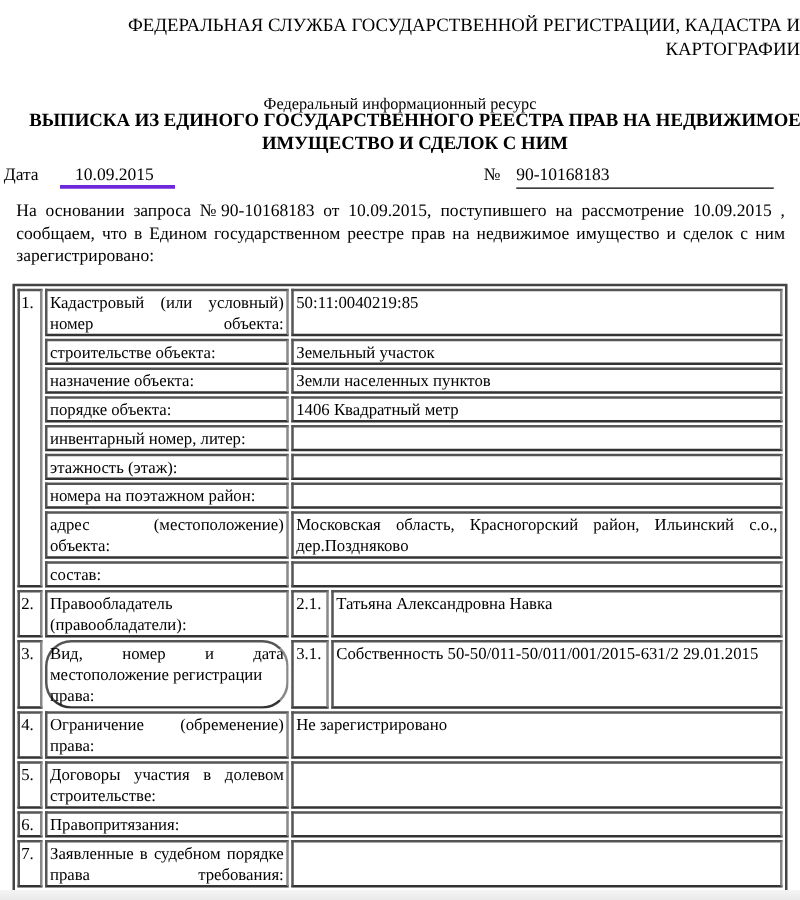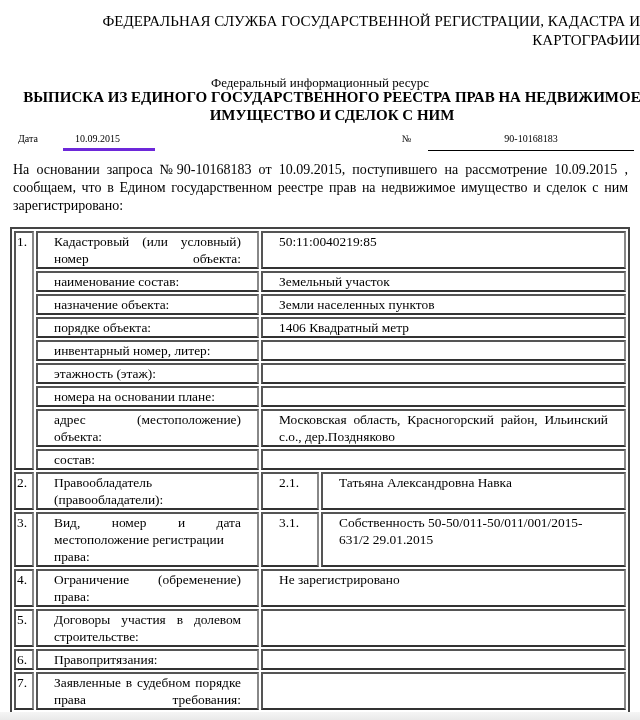--- a/index.html
+++ b/index.html
@@ -17,47 +17,47 @@
   }
   .resource {
     position: absolute; top: 75px; left: 0; width: 640px;
     text-align: center; font-size: 13px;
   }
   .title {
     position: absolute; top: 88px; left: 0; width: 640px;
     text-align: center; font-size: 15px; font-weight: bold; line-height: 18px; padding-left: 12px;
   }
   .dateline {
-    position: absolute; top: 133px; left: 18px; width: 612px; height: 20px;
-    font-size: 10px;
+    position: absolute; top: 133px; left: 3px; width: 612px; height: 20px;
+    font-size: 14px;
   }
   .dateline .lbl-date { position: absolute; left: 0; top: 0; }
   .dateline .val-date {
     position: absolute; left: 45px; top: 0; width: 92px;
     border-bottom: 3px solid #6d28d9; padding-left: 12px; box-sizing: border-box; height: 18px;
   }
   .dateline .lbl-num { position: absolute; left: 384px; top: 0; }
   .dateline .val-num {
     position: absolute; left: 410px; top: 0; width: 206px; height: 18px;
-    border-bottom: 1px solid #000; text-align: center; box-sizing: border-box;
+    border-bottom: 1px solid #000; text-align: left; box-sizing: border-box;
   }
   .intro {
     position: absolute; top: 161px; left: 13px; width: 615px;
     font-size: 14px; line-height: 18px; text-align: justify;
   }
   table.main {
     position: absolute; top: 227px; left: 10px; width: 620px;
     border-collapse: separate; border-spacing: 2px;
     border: 2px solid #444;
     font-size: 13.4px; line-height: 17px;
   }
   table.main td {
     border: 2px solid #555;
     border-right-color: #888; border-bottom-color: #333;
-    padding: 0 16px; vertical-align: top;
+    padding: 0 2px; vertical-align: top;
   }
   td.num { width: 14px; padding: 0 1px !important; }
   td.lbl { width: 187px; text-align: justify; text-align-last: left; }
   td.lbl.just { text-align-last: justify; }
   td.sub { width: 22px; }
   .h2 { height: 34px; }
   .h1 { height: 17px; }
   .h3 { height: 51px; }
   .footer-shade {
     position: absolute; left: 0; top: 712px; width: 640px; height: 8px;
@@ -82,61 +82,61 @@
   <div class="intro">На основании запроса №90-10168183 от 10.09.2015, поступившего на рассмотрение 10.09.2015 , сообщаем, что в Едином государственном реестре прав на недвижимое имущество и сделок с ним зарегистрировано:</div>
 
   <table class="main">
     <tbody>
         <tr>
       <td class="num" rowspan="9">1.</td>
       <td class="lbl just h2"><span>Кадастровый (или условный) номер объекта:</span></td>
       <td colspan="2">50:11:0040219:85</td>
     </tr>
     <tr>
-      <td class="lbl h1">наименование состав:</td>
+      <td class="lbl h1">строительстве объекта:</td>
       <td colspan="2">Земельный участок</td>
     </tr>
     <tr>
       <td class="lbl h1">назначение объекта:</td>
       <td colspan="2">Земли населенных пунктов</td>
     </tr>
     <tr>
       <td class="lbl h1">порядке объекта:</td>
       <td colspan="2">1406 Квадратный метр</td>
     </tr>
     <tr>
       <td class="lbl h1">инвентарный номер, литер:</td>
       <td colspan="2"></td>
     </tr>
     <tr>
       <td class="lbl h1">этажность (этаж):</td>
       <td colspan="2"></td>
     </tr>
     <tr>
-      <td class="lbl h1">номера на основании плане:</td>
+      <td class="lbl h1">номера на поэтажном район:</td>
       <td colspan="2"></td>
     </tr>
     <tr>
       <td class="lbl just h2"><span>адрес (местоположение) объекта:</span></td>
       <td colspan="2" style="text-align: justify;">Московская область, Красногорский район, Ильинский с.о., дер.Поздняково</td>
     </tr>
     <tr>
       <td class="lbl h1">состав:</td>
       <td colspan="2"></td>
     </tr>
 
     <tr>
       <td class="num">2.</td>
       <td class="lbl h2">Правообладатель (правообладатели):</td>
       <td class="sub">2.1.</td>
       <td>Татьяна Александровна Навка</td>
     </tr>
     <tr>
       <td class="num">3.</td>
-      <td class="lbl h3" style="text-align: left;"><span style="display:block;text-align:justify;text-align-last:justify;">Вид, номер и дата</span><span>местоположение регистрации права:</span></td>
+      <td class="lbl h3" style="text-align: left; border-radius: 21px;"><span style="display:block;text-align:justify;text-align-last:justify;">Вид, номер и дата</span><span>местоположение регистрации права:</span></td>
       <td class="sub">3.1.</td>
       <td>Собственность 50-50/011-50/011/001/2015-631/2 29.01.2015</td>
     </tr>
     <tr>
       <td class="num">4.</td>
       <td class="lbl just h2"><span>Ограничение (обременение) права:</span></td>
       <td colspan="2">Не зарегистрировано</td>
     </tr>
     <tr>
       <td class="num">5.</td>

